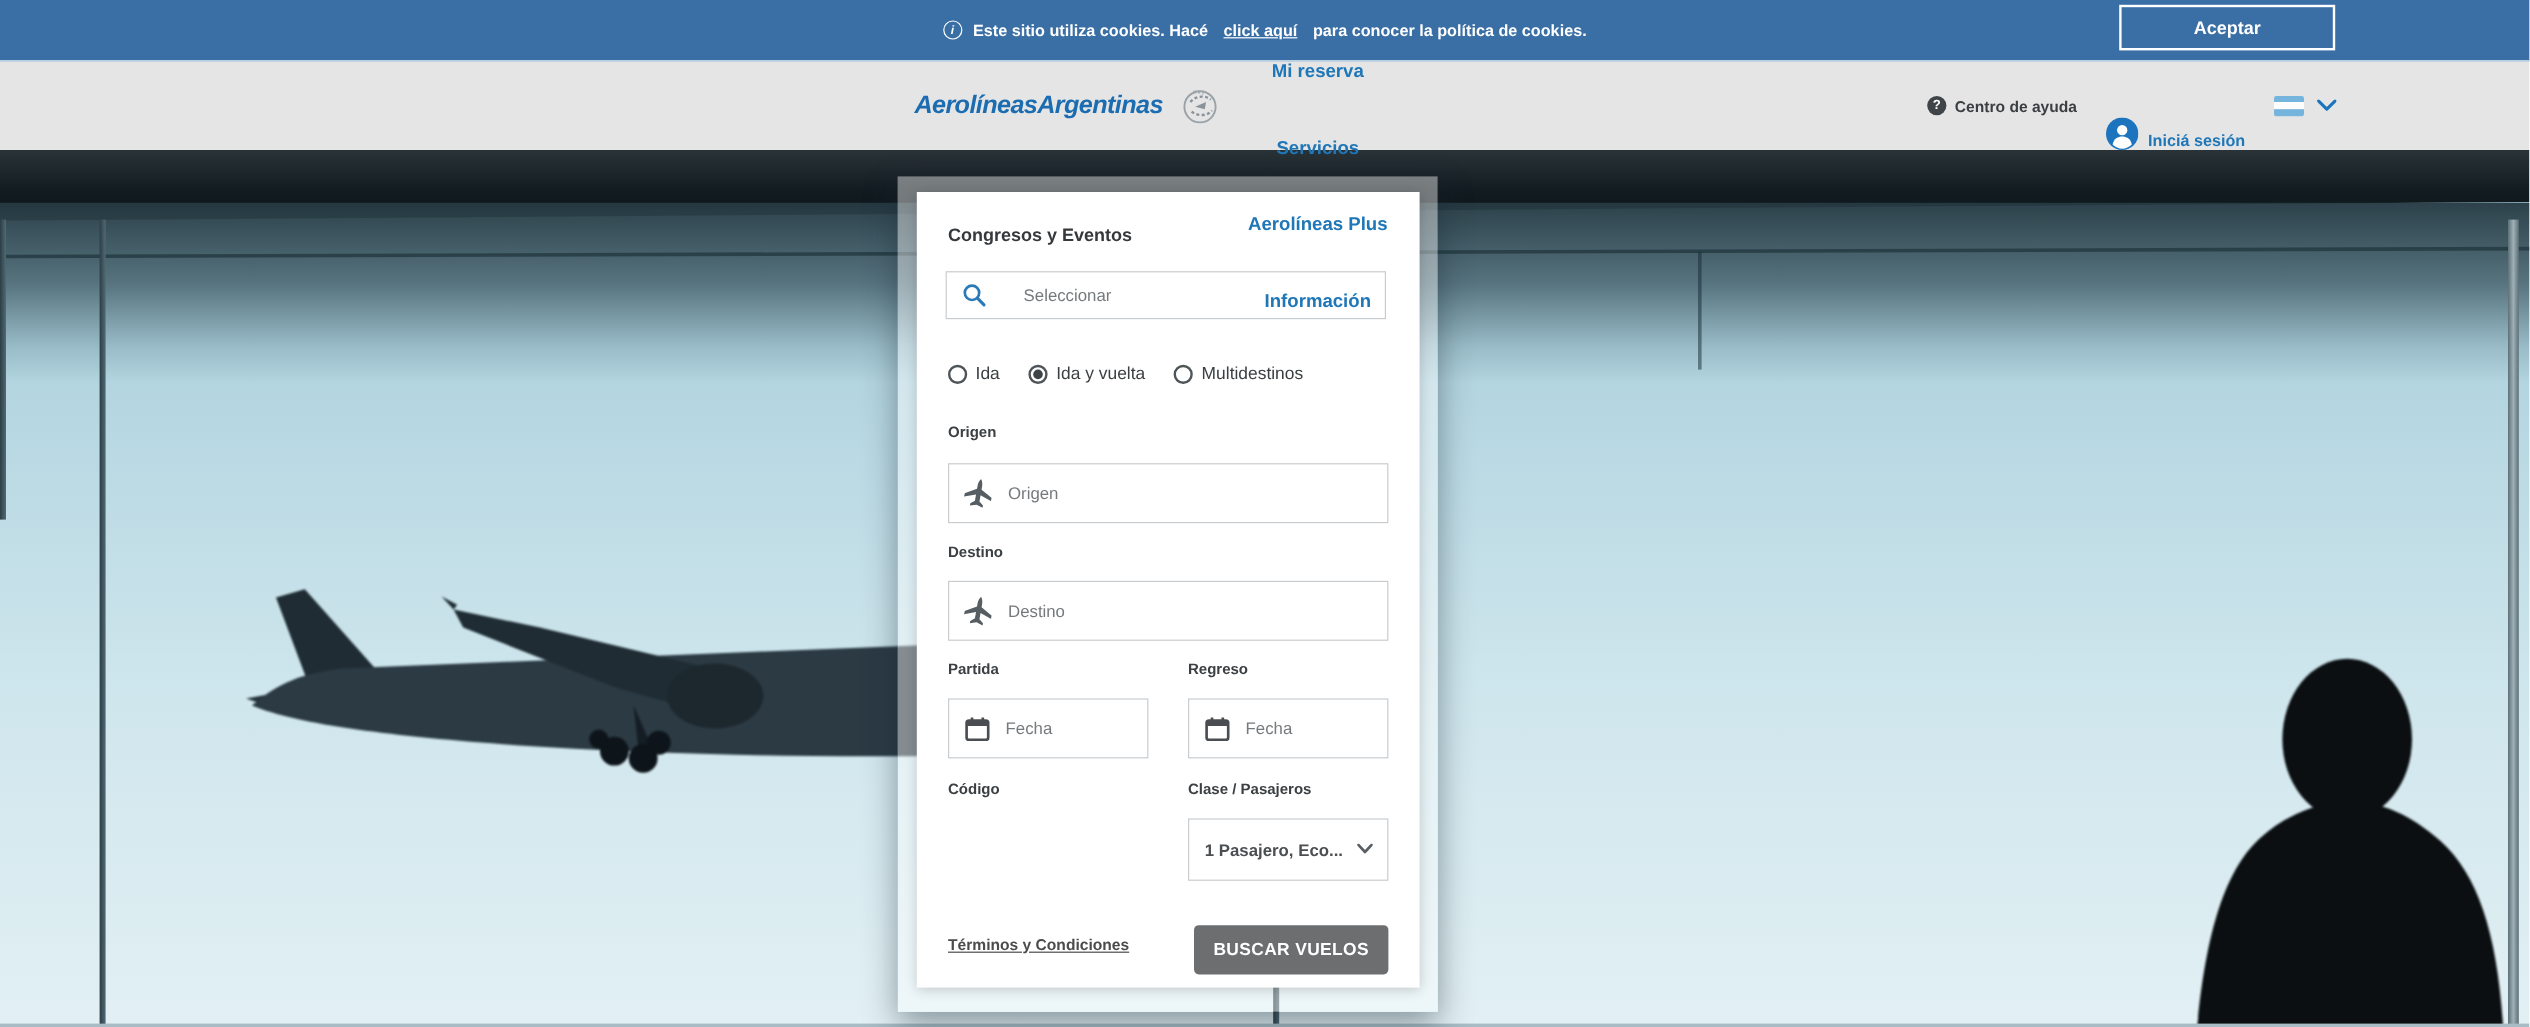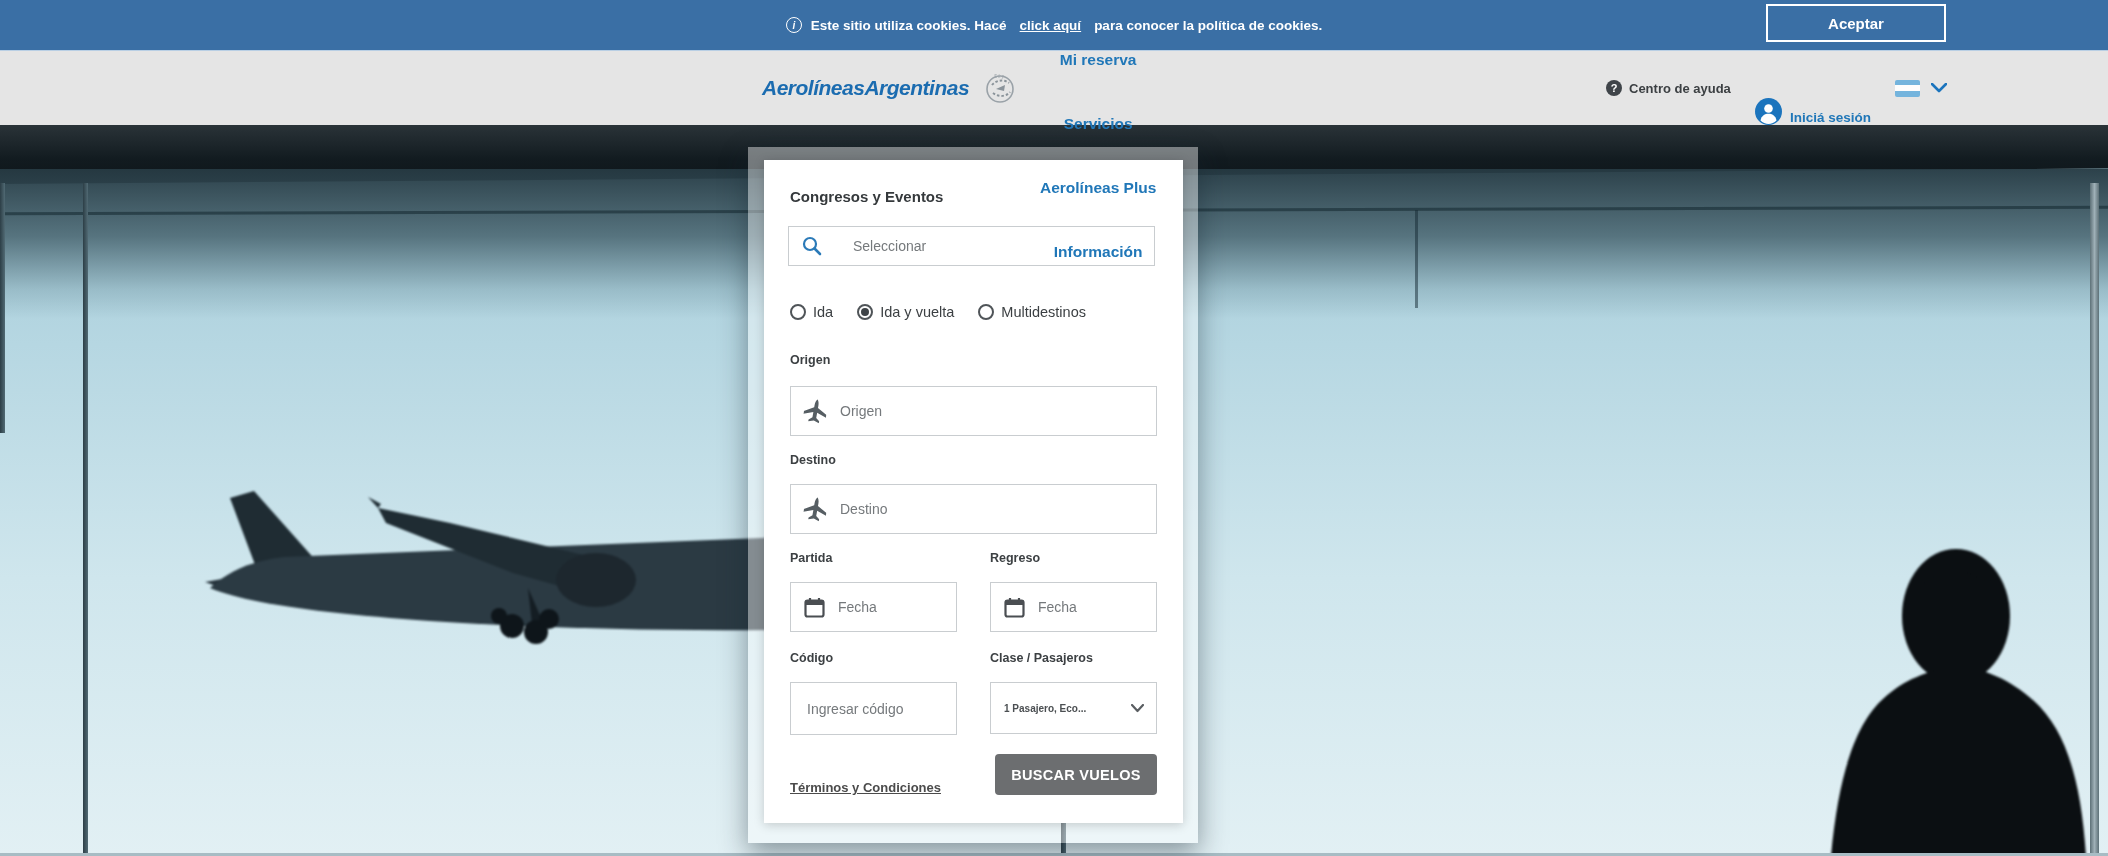--- a/index.html
+++ b/index.html
@@ -66,32 +66,32 @@
   .field .ph { color:#75797c; font-size:14px; }
   .field .ficon { display:inline-flex; margin:0 0 0 13px; }
   .field .ph { margin-left:13px; }
   .search-field { left:24px; top:66px; width:367px; height:40px;gap:18px; }
   .origin-field { left:26px; top:226px; width:367px; height:50px; }
   .dest-field   { left:26px; top:324px; width:367px; height:50px; }
   .dep-field { left:26px;  top:422px; width:167px; height:50px; }
   .ret-field { left:226px; top:422px; width:167px; height:50px; }
   .code-field { left:26px; top:522px; width:167px; height:53px; }
   .class-field { left:226px; top:522px; width:167px; height:52px; cursor:pointer; justify-content:space-between; }
-  .class-value { color:#4b4f52; font-size:10px; font-weight:700; margin-left:13px; white-space:nowrap; }
+  .class-value { color:#4b4f52; font-size:14px; font-weight:700; margin-left:13px; white-space:nowrap; }
   .class-chevron { margin-right:12px; }
   .sm-lbl { position:absolute; font-size:12.5px; font-weight:700; color:#3c4043; }
   .radio-row { position:absolute; left:26px; top:144px; display:flex; align-items:center; gap:24px; }
   .radio-item { display:flex; align-items:center; gap:7px; cursor:pointer; }
   .radio-circle { width:16px; height:16px; border:2px solid #4f5458; border-radius:50%;
     display:inline-flex; align-items:center; justify-content:center; background:#fff; }
   .radio-item.checked .radio-circle::after { content:""; width:8px; height:8px; border-radius:50%; background:#3e4347; }
   .radio-label { font-size:14.5px; font-weight:400; color:#3c4043; white-space:nowrap; }
   .terms-link { position:absolute; left:26px; top:620px; font-size:13px; font-weight:700;
     color:#4b4b4b; text-decoration:underline; cursor:pointer; }
-  .search-btn { position:absolute; left:231px; top:594px; width:162px; height:41px;
+  .search-btn { position:absolute; left:231px; top:611px; width:162px; height:41px;
     background:#6c6e70; border:none; border-radius:4px; color:#fff; font-family:inherit;
     font-size:14.5px; font-weight:700; letter-spacing:0.3px; cursor:pointer; }
 </style>
 </head>
 <body>
 
 <div class="cookie-banner">
   <div class="cookie-msg">
     <span class="info-icon">i</span>
     <span>Este sitio utiliza cookies. Hacé</span>
@@ -253,23 +253,20 @@
         <line x1="6" y1="1" x2="6" y2="5" stroke="#4a4e52" stroke-width="2.2"></line>
         <line x1="15" y1="1" x2="15" y2="5" stroke="#4a4e52" stroke-width="2.2"></line>
       </svg>
     </span>
     <span class="ph">Fecha</span>
   </div>
 
   <div class="sm-lbl" style="left:26px; top:491px;">Código</div>
   <div class="sm-lbl" style="left:226px; top:491px;">Clase / Pasajeros</div>
 
-  <div class="field code-field">
-    <span class="ph" style="margin-left:16px;">Ingresar código</span>
-  </div>
   <div class="field class-field">
     <span class="class-value">1 Pasajero, Eco...</span>
     <span class="class-chevron">
       <svg width="13" height="9" viewBox="0 0 13 9">
         <polyline points="1,1 6.5,7 12,1" fill="none" stroke="#5a5e62" stroke-width="2.2" stroke-linecap="round" stroke-linejoin="round"></polyline>
       </svg>
     </span>
   </div>
 
   <a class="terms-link">Términos y Condiciones</a>

